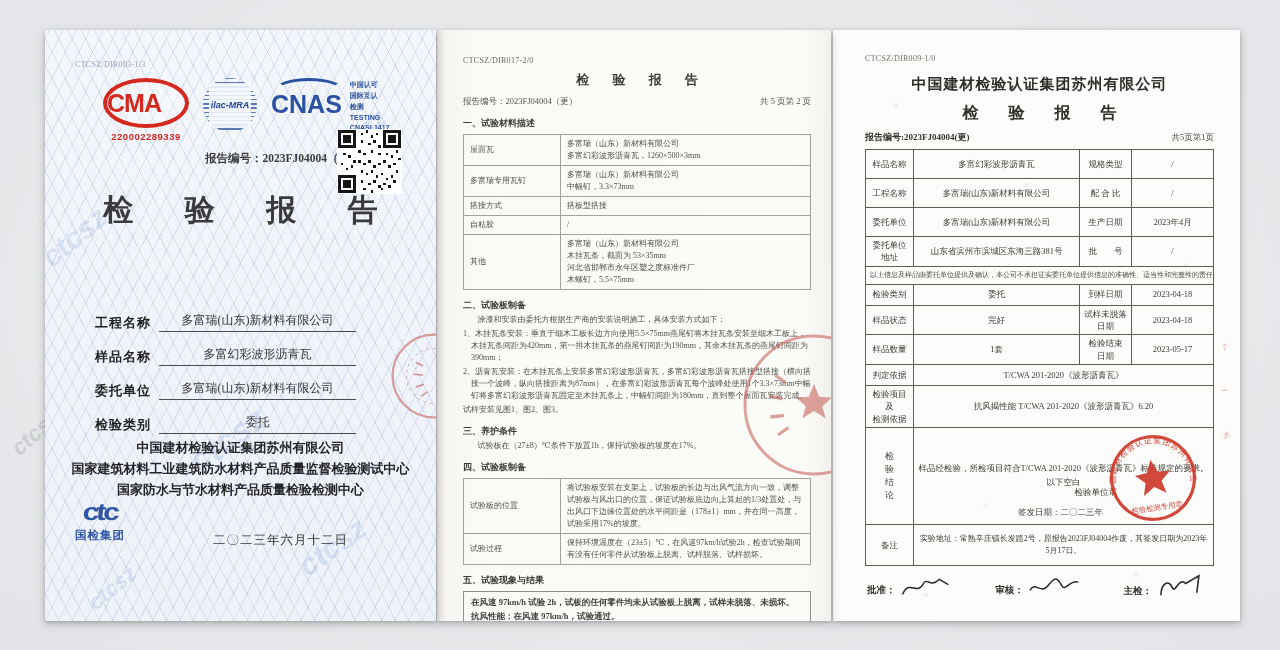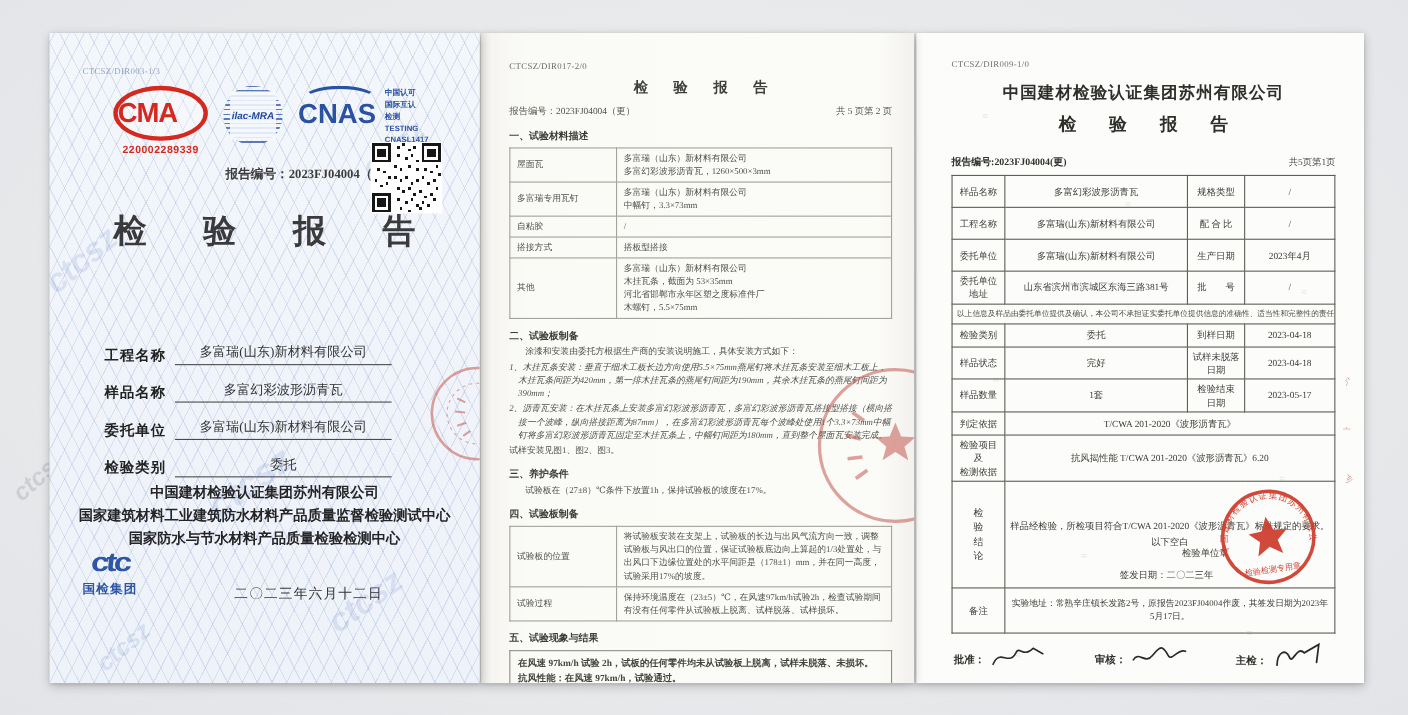--- a/index.html
+++ b/index.html
@@ -57,31 +57,31 @@
   .mid-title{margin:6px 0 0;text-align:center;font-size:13px;font-weight:bold;color:#3f3f3a;letter-spacing:10px;text-indent:10px;}
   .mid-repline{display:flex;justify-content:space-between;margin-top:7px;font-size:8.5px;color:#55554e;}
   .sec-h{margin-top:9px;font-size:9px;font-weight:bold;color:#3c3c37;}
   table{border-collapse:collapse;}
   .mid-table{width:100%;margin-top:4px;font-size:8px;color:#50504a;}
   .mid-table th,.mid-table td{border:1px solid #a3a39a;font-weight:normal;text-align:left;vertical-align:middle;padding:3px 6px;line-height:1.5;}
   .mid-table th{width:84px;}
   .pre{white-space:pre-line;}
   .mid-para{margin:2px 0;font-size:8px;line-height:1.5;color:#50504a;}
   .ind{text-indent:1.8em;}
-  .hang{padding-left:1em;text-indent:-1em;font-style:italic;}
+  .hang{padding-left:1em;text-indent:-1em;}
   .result-table{width:100%;margin-top:4px;font-size:8px;}
   .result-table td{border:1px solid #8f8f86;padding:4px 7px;line-height:1.6;color:#44443e;}
   .result-main{font-weight:bold;font-size:8.5px;}
   
   .page-right{left:833px;width:407px;z-index:1;background:#fcfcfa;color:#33332f;}
   .right-inner{position:absolute;left:32px;right:26px;top:24px;}
   .page-right .doc-code{color:#70706a;}
   .r-company{margin-top:12px;text-align:center;font-size:15px;font-weight:bold;color:#2e2e2b;letter-spacing:1px;}
   .r-title{margin-top:9px;text-align:center;font-size:16px;font-weight:bold;color:#2e2e2b;letter-spacing:13px;text-indent:13px;}
-  .r-repline{display:flex;justify-content:space-between;align-items:flex-end;margin-top:17px;}
+  .r-repline{display:flex;justify-content:space-between;align-items:flex-end;margin-top:7px;}
   .r-repno{font-size:9px;font-weight:bold;color:#33332e;}
   .r-pageinfo{font-size:8.5px;color:#4a4a44;}
   .info-table{width:100%;margin-top:5px;table-layout:fixed;font-size:8.5px;color:#3c3c37;}
   .info-table th,.info-table td{border:1px solid #5e5e57;font-weight:normal;text-align:center;vertical-align:middle;padding:2px 4px;line-height:1.45;overflow:hidden;}
   .col1{width:48px;} .col2{width:166px;} .col3{width:52px;}
   .rh-a{height:29px;} .rh-b{height:21px;}
   .notice-cell{font-size:7px;color:#4a4a44;text-align:left;white-space:nowrap;padding:2px 3px;height:13px;}
   .left-al{text-align:left;padding-left:8px;}
   .brand-cell{display:flex;align-items:center;justify-content:center;gap:3px;}
   .brand-ico{width:11px;height:11px;border-radius:2px;background:repeating-linear-gradient(135deg,#1d3james 0,#1d3a78 0 2px,#4a6cb3 2px 3px);background:repeating-linear-gradient(135deg,#1d3a78 0 2px,#5577bb 2px 3px);flex:none;}
@@ -207,26 +207,26 @@
           <th>屋面瓦</th>
           <td class="pre">多富瑞（山东）新材料有限公司
 多富幻彩波形沥青瓦，1260×500×3mm</td>
         </tr>
         <tr>
           <th>多富瑞专用瓦钉</th>
           <td class="pre">多富瑞（山东）新材料有限公司
 中幅钉，3.3×73mm</td>
         </tr>
         <tr>
+          <th>搭接方式</th>
+          <td>搭板型搭接</td>
+        </tr>
+        <tr>
           <th>自粘胶</th>
           <td>/</td>
-        </tr>
-        <tr>
-          <th>搭接方式</th>
-          <td>搭板型搭接</td>
         </tr>
         <tr>
           <th>其他</th>
           <td class="pre">多富瑞（山东）新材料有限公司
 木挂瓦条，截面为 53×35mm
 河北省邯郸市永年区塑之度标准件厂
 木螺钉，5.5×75mm</td>
         </tr>
       </tbody>
         </table>

